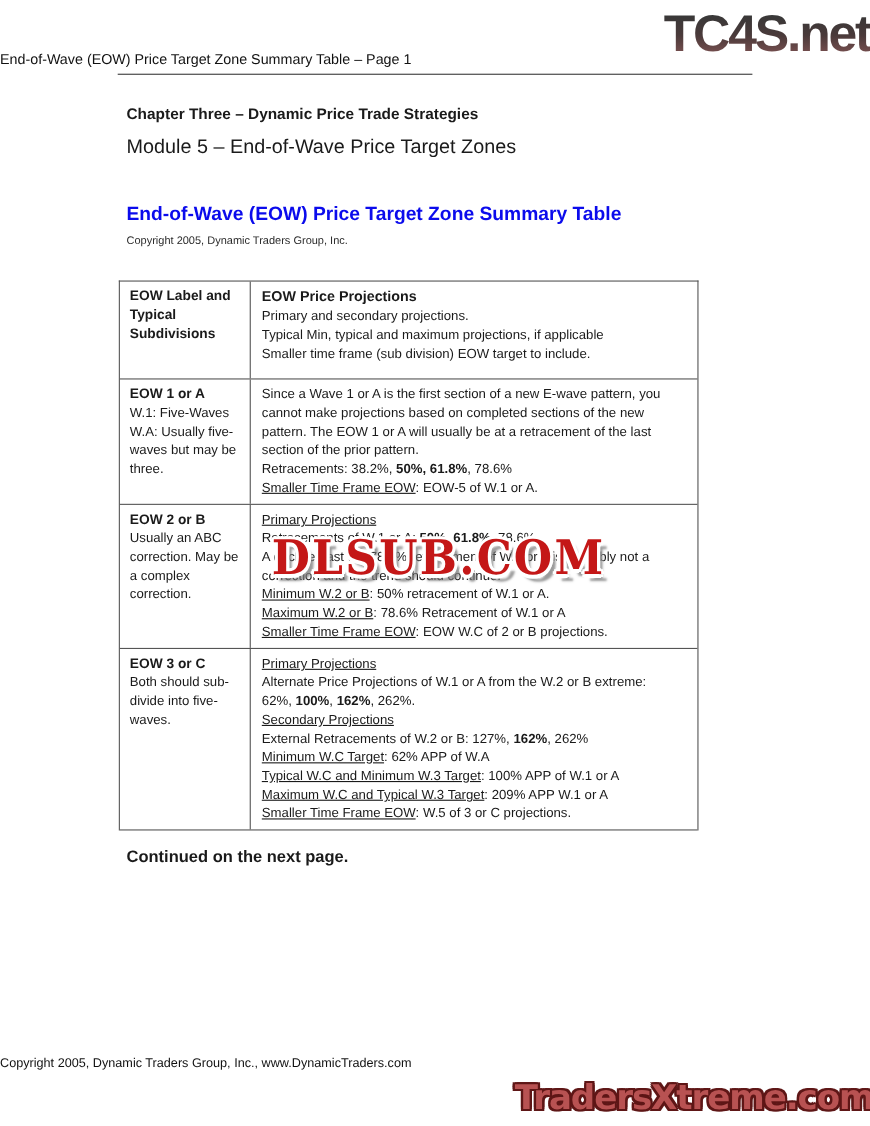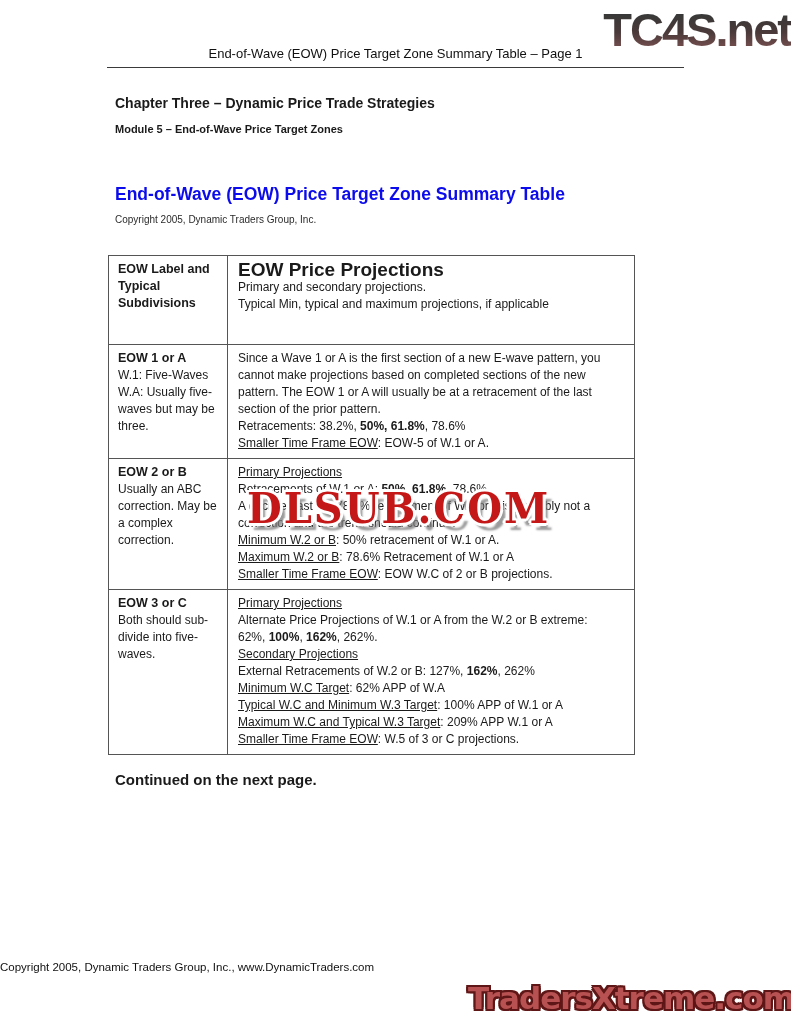--- a/index.html
+++ b/index.html
@@ -46,45 +46,45 @@
     color:#b85252;
     text-shadow:
       -2px -2px 0 #5e1616, 2px -2px 0 #5e1616, -2px 2px 0 #5e1616, 2px 2px 0 #5e1616,
       -2px 0 0 #5e1616, 2px 0 0 #5e1616, 0 -2px 0 #5e1616, 0 2px 0 #5e1616;
     filter:drop-shadow(0 0 2px #fff) drop-shadow(0 0 2px rgba(255,255,255,.9));
   }
 
   
   .running-head {
     position:absolute; top:46px; left:0; width:100%;
-    text-align:center; font-size:13px; color:#111;
+    text-align:left; font-size:13px; color:#111;
   }
   .head-rule {
     position:absolute; top:67px; left:107px; width:577px;
     border-top:1px solid #3a3a3a;
   }
   .chapter-line { position:absolute; left:115px; top:95px;  font-size:14px; font-weight:bold; }
-  .module-line  { position:absolute; left:115px; top:123px; font-size:11px; font-weight:bold; }
+  .module-line  { position:absolute; left:115px; top:123px; font-size:18px; font-weight:normal; }
   .doc-title    { position:absolute; left:115px; top:184px; font-size:17.5px; font-weight:bold; color:#0b0bе6; color:#0b0bec; }
   .copyright-small { position:absolute; left:115px; top:214px; font-size:10px; color:#2b2b2b; }
 
   
   .eow-table {
     position:absolute; left:108px; top:255px; width:527px;
     border:1px solid #555; border-bottom:none;
     font-size:12px;
   }
   .trow { display:flex; border-bottom:1px solid #555; }
   .cell-left  {
     width:119px; flex:0 0 119px; border-right:1px solid #555;
     padding:5px 4px 6px 9px;
   }
   .cell-right { flex:1 1 auto; padding:5px 6px 6px 10px; }
   .cell-title { font-weight:bold; font-size:12.5px; line-height:17px; }
-  .cell-htitle { font-weight:bold; font-size:19px; line-height:18px; }
+  .cell-htitle { font-weight:bold; font-size:13px; line-height:18px; }
   .tline { line-height:17px; }
   .tline span.b { font-weight:bold; }
   .tline span.u { text-decoration:underline; }
   .row-h  { min-height:89px; }
   .row-r1 { min-height:107px; }
   .row-r2 { min-height:128px; }
   .row-r3 { min-height:162px; }
 
   
   .continued { position:absolute; left:115px; top:771px; font-size:15px; font-weight:bold; }
@@ -115,20 +115,21 @@
 
     <div class="trow row-h">
       <div class="cell-left">
         <div class="cell-title">EOW Label and Typical Subdivisions</div>
       </div>
       <div class="cell-right">
         <div class="cell-htitle">EOW Price Projections</div>
         <div>
             <div class="tline"><span>Primary and secondary projections.</span></div>
             <div class="tline"><span>Typical Min, typical and maximum projections, if applicable</span></div>
+            <div class="tline"><span>Smaller time frame (sub division) EOW target to include.</span></div>
           </div>
       </div>
     </div>
 
     <div class="trow row-r1">
       <div class="cell-left">
         <div class="cell-title">EOW 1 or A</div>
         <div>
             <div class="tline"><span>W.1: Five-Waves</span></div>
             <div class="tline"><span>W.A: Usually five-waves but may be three.</span></div>

